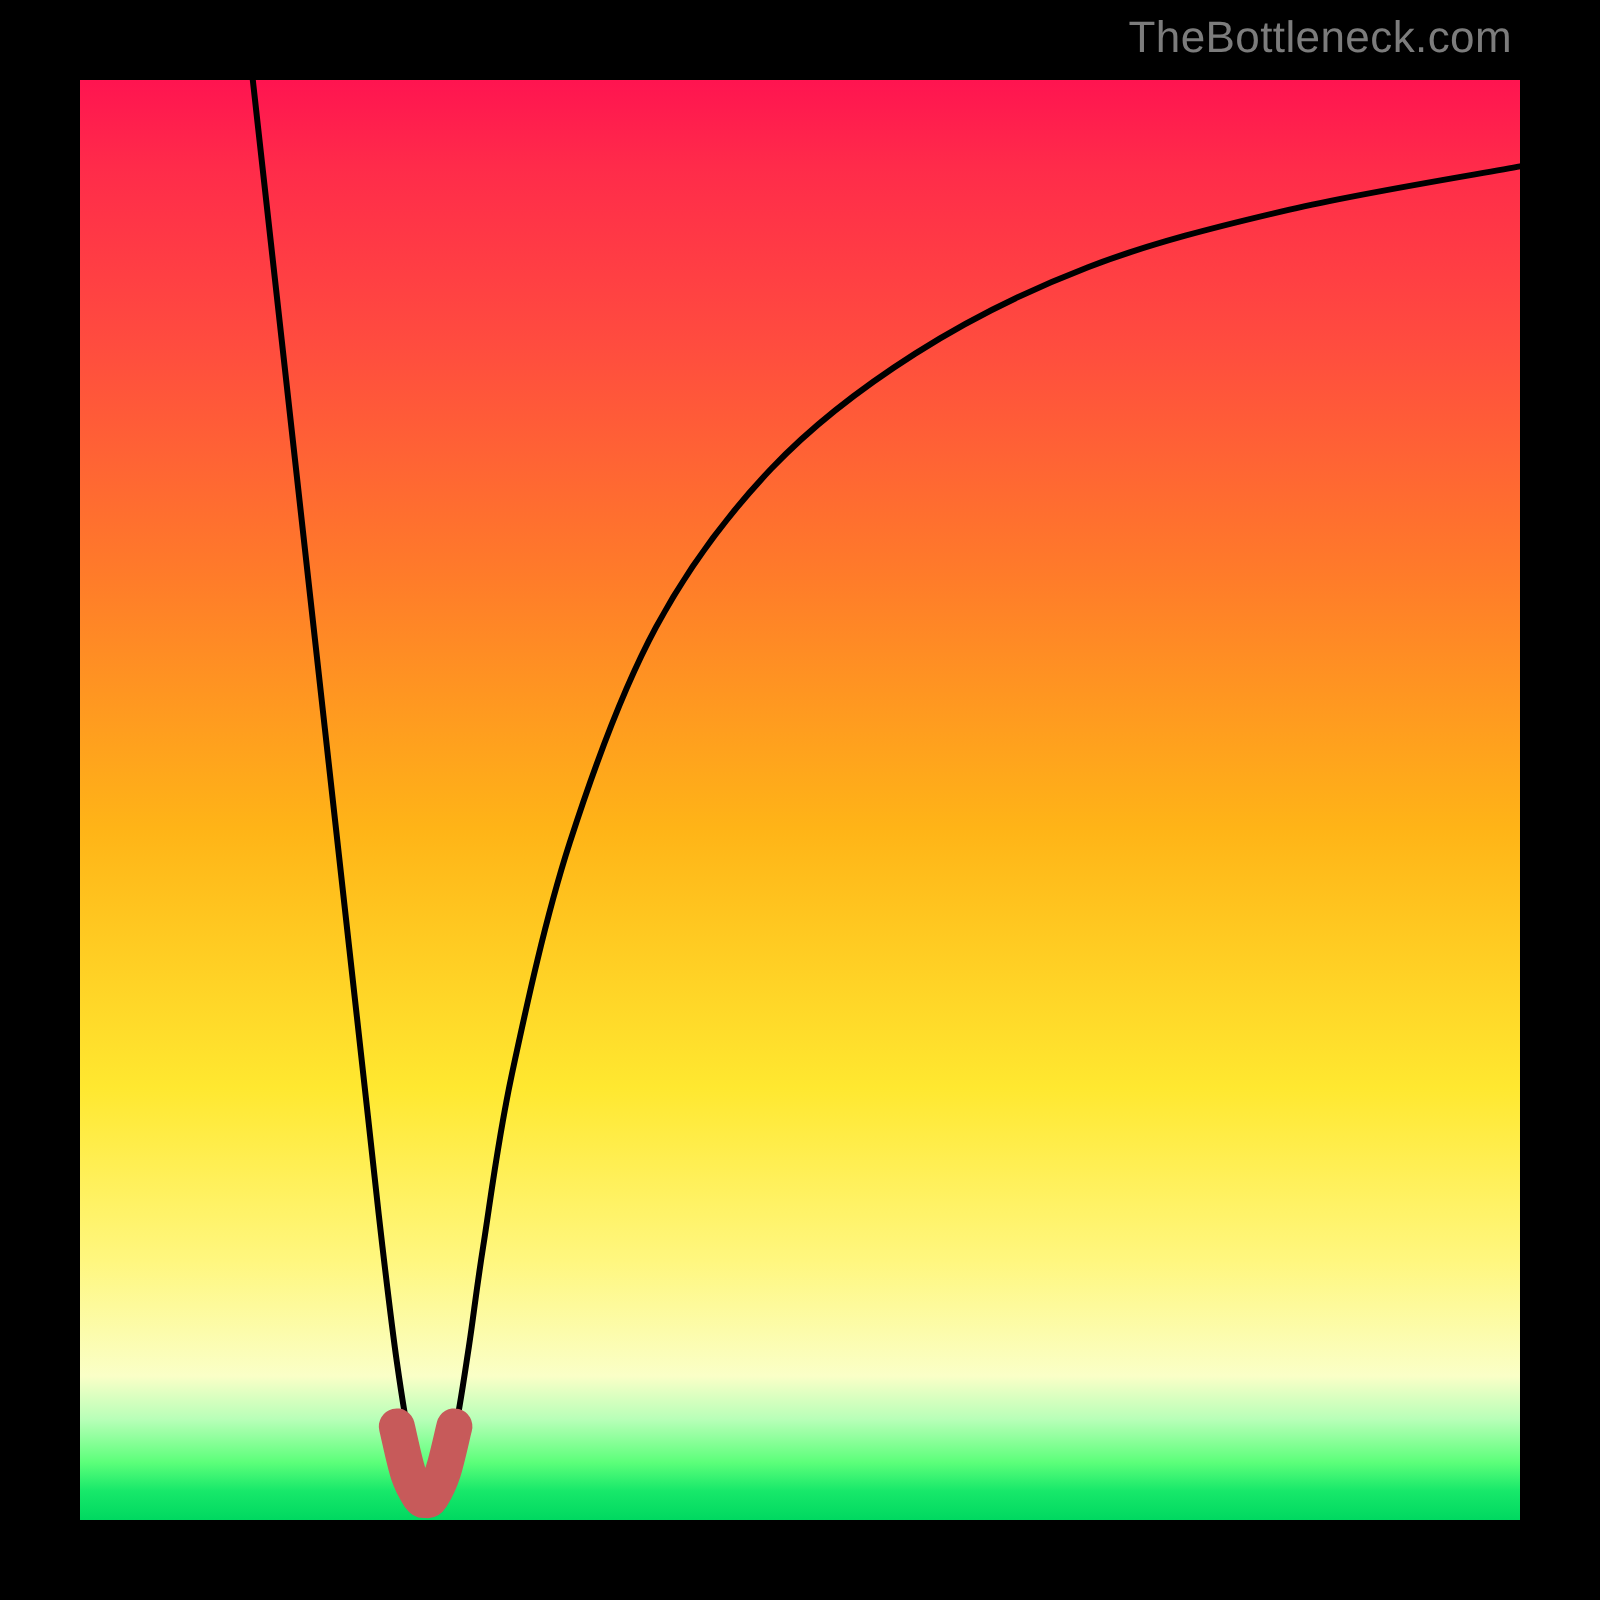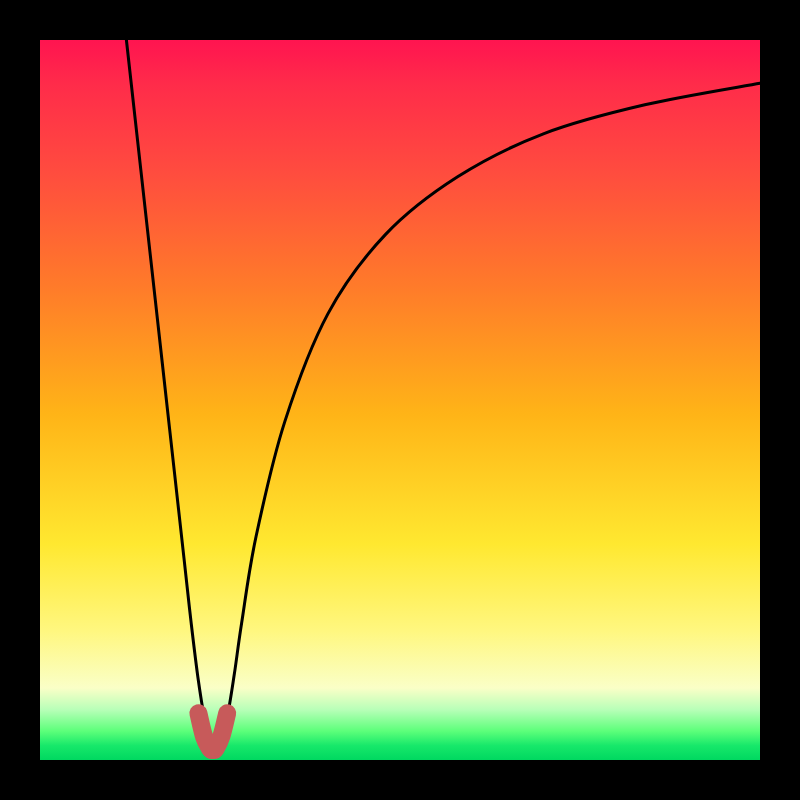--- a/index.html
+++ b/index.html
@@ -57,20 +57,21 @@
     width: 720px;
     height: 720px;
     overflow: visible;
   }
 </style>
 </head>
 <body>
 
 <div class="frame">
 
+  <div class="attribution">TheBottleneck.com</div>
 
   <div class="plot">
     <svg class="curve" viewBox="0 0 720 720" preserveAspectRatio="none">
       <path fill="none" stroke="#000" stroke-width="3" stroke-linecap="round" stroke-linejoin="round" d="M 86.4 0.0 C 88.8 21.6, 96.0 86.4, 100.8 129.6 C 105.6 172.8, 110.4 216.0, 115.2 259.2 C 120.0 302.4, 124.8 345.6, 129.6 388.8 C 134.4 432.0, 140.4 486.0, 144.0 518.4 C 147.6 550.8, 148.8 562.8, 151.2 583.2 C 153.6 603.6, 156.0 624.0, 158.4 640.8 C 160.8 657.6, 163.2 673.2, 165.6 684.0 C 168.0 694.8, 170.4 703.2, 172.8 705.6 C 175.2 708.0, 177.6 703.2, 180.0 698.4 C 182.4 693.6, 184.8 687.6, 187.2 676.8 C 189.6 666.0, 192.0 649.2, 194.4 633.6 C 196.8 618.0, 198.0 606.0, 201.6 583.2 C 205.2 560.4, 208.8 530.4, 216.0 496.8 C 223.2 463.2, 232.8 418.8, 244.8 381.6 C 256.8 344.4, 271.2 304.8, 288.0 273.6 C 304.8 242.4, 324.0 217.2, 345.6 194.4 C 367.2 171.6, 391.2 153.6, 417.6 136.8 C 444.0 120.0, 472.8 105.6, 504.0 93.6 C 535.2 81.6, 568.8 73.2, 604.8 64.8 C 640.8 56.4, 700.8 46.8, 720.0 43.2"></path>
       <path fill="none" stroke="#c75a5a" stroke-width="18" stroke-linecap="round" stroke-linejoin="round" d="M 158.4 673.2 C 159.4 677.2, 162.2 691.1, 164.2 697.0 C 166.1 702.8, 168.5 706.3, 169.9 708.5 C 171.4 710.6, 171.8 709.9, 172.8 709.9 C 173.8 709.9, 174.2 710.8, 175.7 708.5 C 177.1 706.2, 179.5 702.1, 181.4 696.2 C 183.4 690.4, 186.2 677.0, 187.2 673.2"></path>
     </svg>
   </div>
 
 </div>
 

